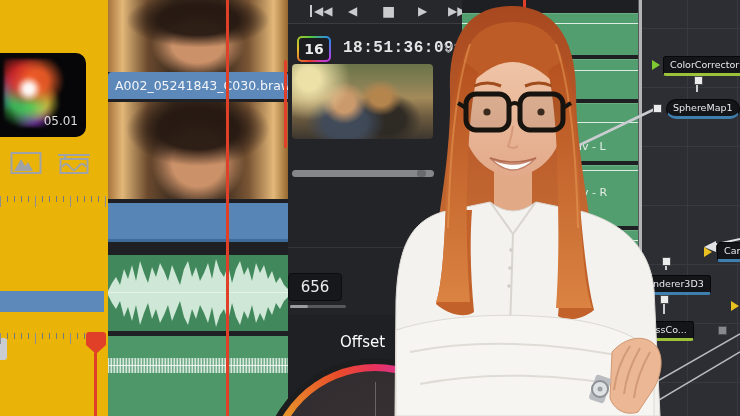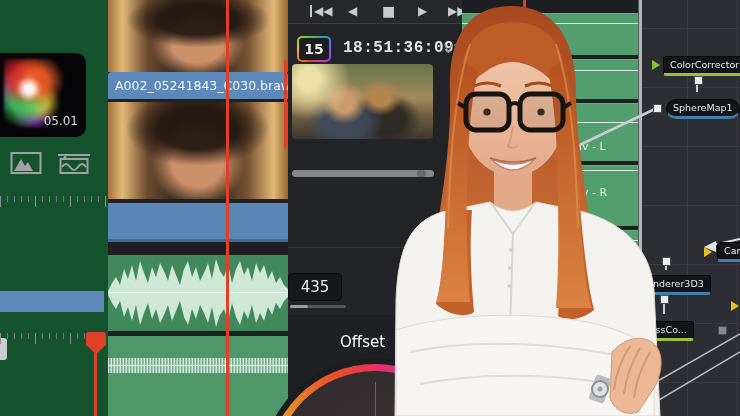--- a/index.html
+++ b/index.html
@@ -1,20 +1,20 @@
 <!DOCTYPE html>
 <html><head>
 <meta charset="utf-8">
 <style>
   html,body{margin:0;padding:0;background:#111;}
   #stage{position:relative;width:740px;height:416px;overflow:hidden;background:#222428;
          font-family:"DejaVu Sans","Liberation Sans",sans-serif;color:#ddd;}
   .abs{position:absolute;}
   
-  #left-panel{left:0;top:0;width:108px;height:416px;background:#14532d;}
+  #left-panel{left:0;top:0;width:108px;height:416px;background:#eab308;}
   #scope-box{left:0;top:53px;width:86px;height:84px;background:#060608;border-radius:0 10px 10px 0;overflow:hidden;}
   #scope-blob{left:4px;top:6px;width:62px;height:68px;filter:blur(1.5px);
     background:
       radial-gradient(circle at 40% 44%, rgba(255,255,255,.95) 0 8%, rgba(255,255,255,0) 24%),
       radial-gradient(circle at 55% 32%, rgba(242,95,40,.9) 0 18%, rgba(242,95,40,0) 46%),
       radial-gradient(circle at 28% 28%, rgba(228,42,42,.85) 0 16%, rgba(228,42,42,0) 42%),
       radial-gradient(circle at 30% 62%, rgba(66,205,84,.85) 0 17%, rgba(66,205,84,0) 44%),
       radial-gradient(circle at 58% 64%, rgba(240,222,64,.8) 0 13%, rgba(240,222,64,0) 36%),
       radial-gradient(circle at 16% 48%, rgba(64,96,235,.8) 0 12%, rgba(64,96,235,0) 34%),
       radial-gradient(circle at 46% 80%, rgba(158,62,224,.75) 0 11%, rgba(158,62,224,0) 32%);}
@@ -167,30 +167,30 @@
   <div id="mid-panel" class="abs">
     <div id="transport" class="abs">
       <span class="tbar abs" style="left:22px;"></span>
       <span class="tbtn" style="left:26px;">◀◀</span>
       <span class="tbtn" style="left:60px;">◀</span>
       <span class="tbtn" style="left:94px;font-size:14px;">■</span>
       <span class="tbtn" style="left:130px;">▶</span>
       <span class="tbtn" style="left:160px;">▶▶</span>
     </div>
     <div id="clip-badge" class="abs">
-      <div class="inner">15</div>
+      <div class="inner">16</div>
     </div>
     <div id="timecode" class="abs">18:51:36:09</div>
     <div id="track-label" class="abs">V2</div>
     <div id="viewer-thumb" class="abs"></div>
     <div id="codec-slider" class="abs">
       <div class="knob"></div>
     </div>
     <div class="hr-line abs" style="left:0;top:247px;width:174px;"></div>
-    <div id="value-box" class="abs">435</div>
+    <div id="value-box" class="abs">656</div>
     <div id="value-slider" class="abs">
         <div class="fill"></div>
       </div>
     <div id="partial-label" class="abs">M</div>
     <div id="offset-section" class="abs">
       <div id="wheel-label" class="abs">Offset</div>
       <div id="color-wheel" class="abs">
         <div class="ring"></div>
         <div class="face"></div>
         <div class="vline"></div>

